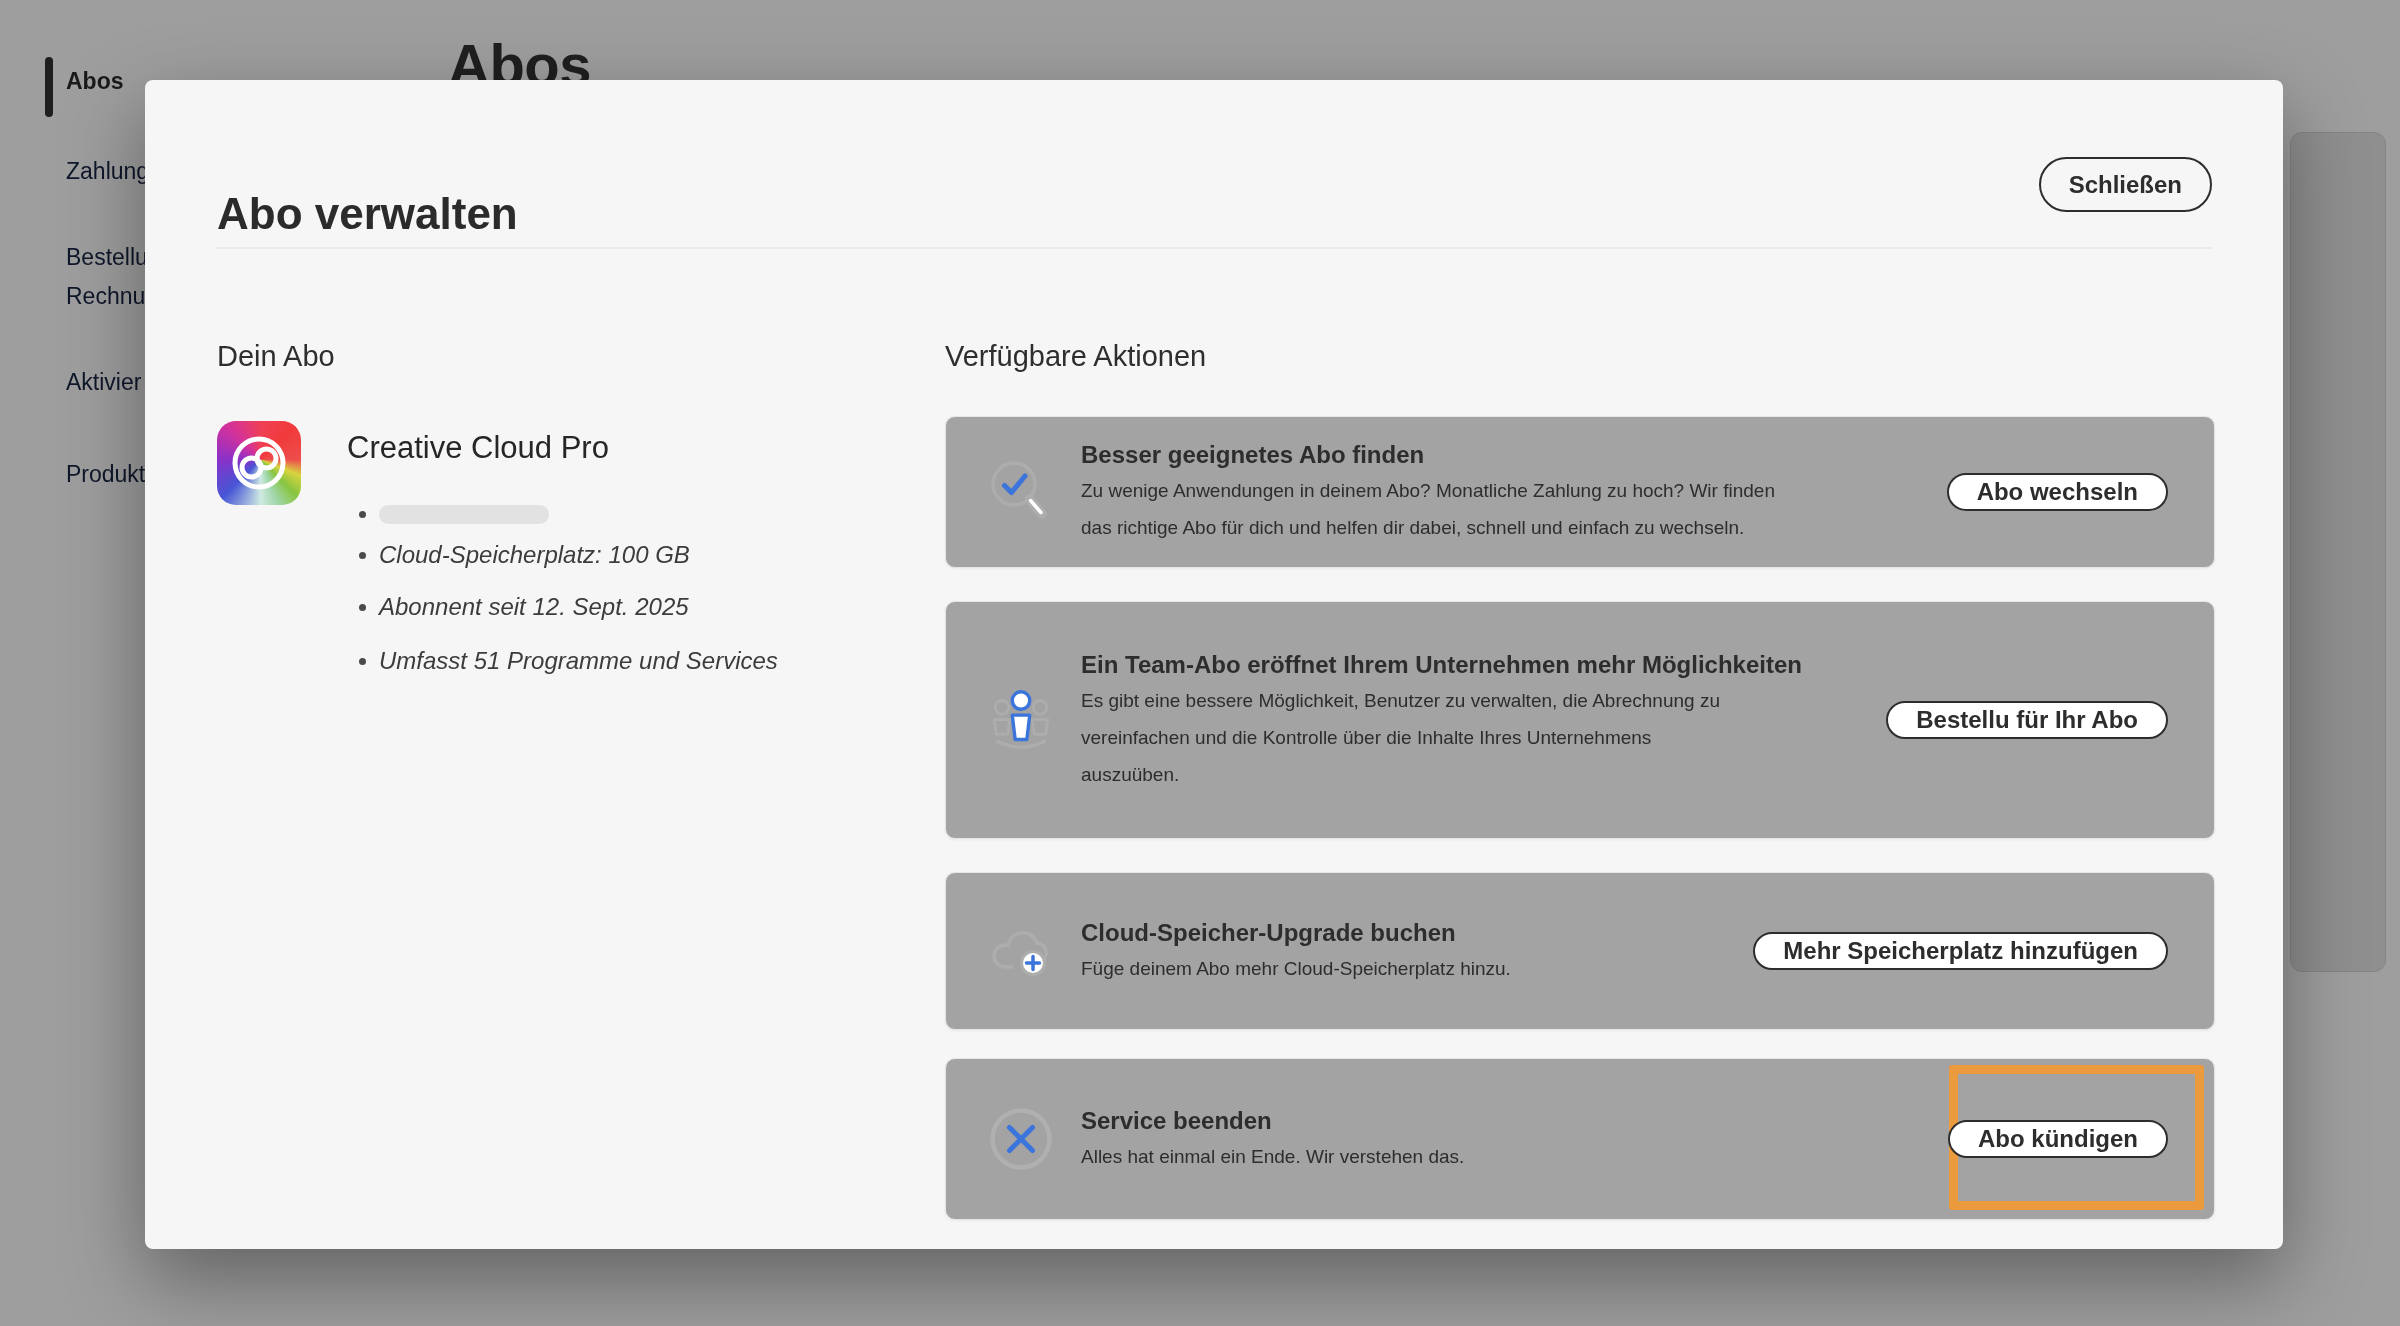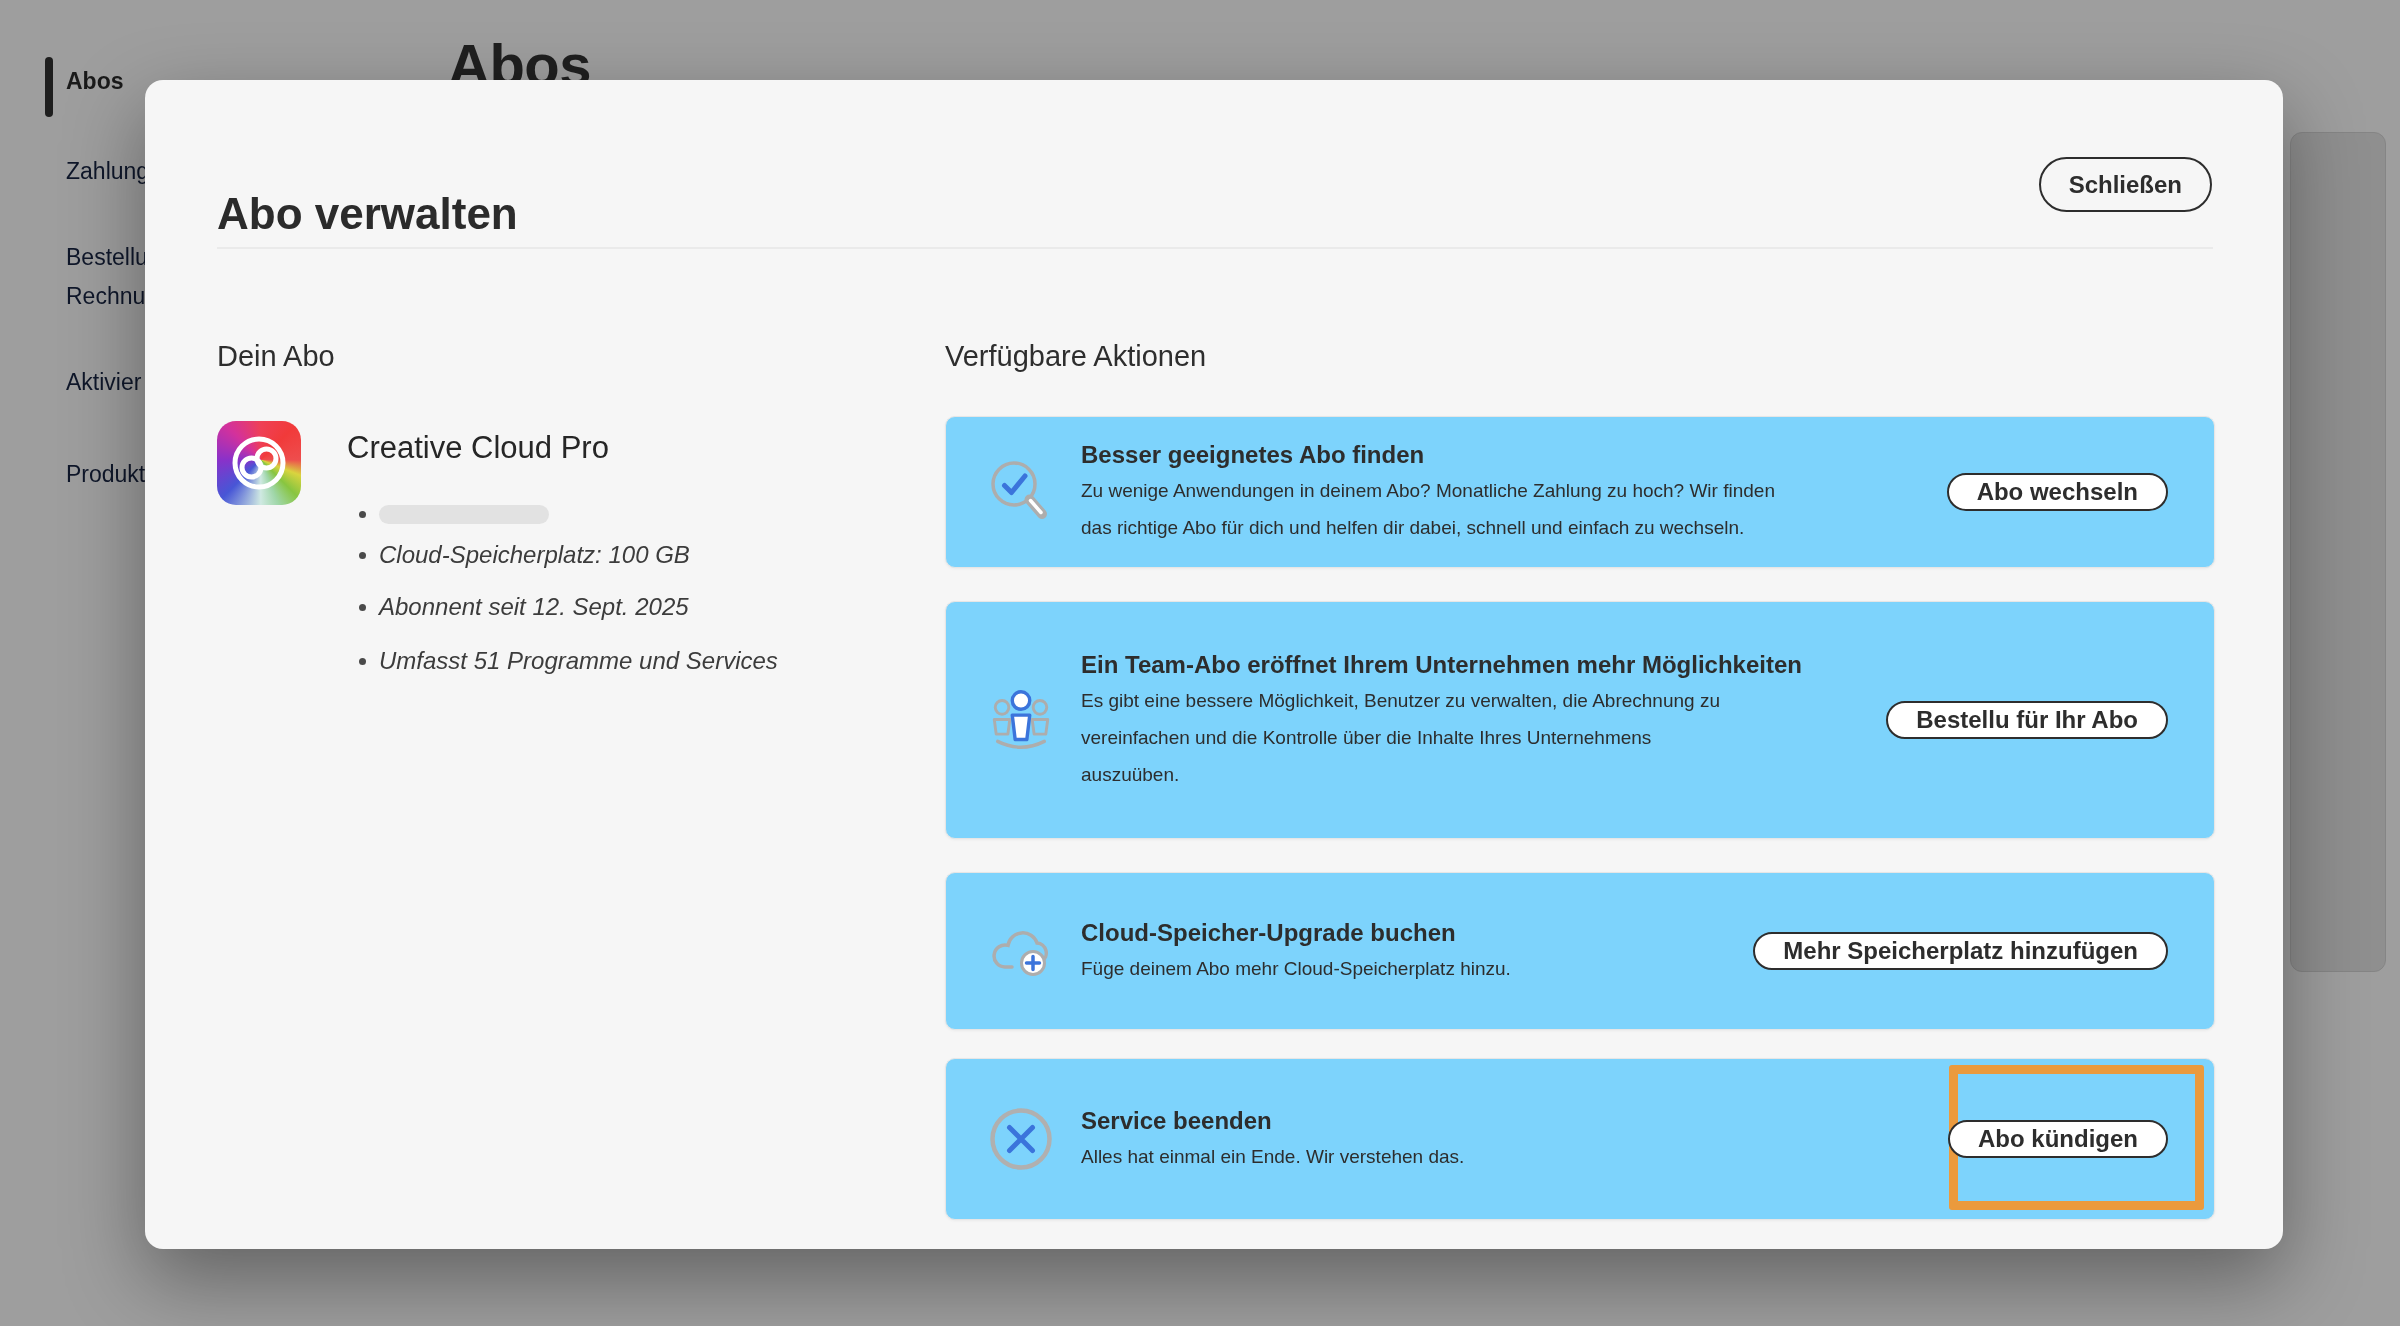--- a/index.html
+++ b/index.html
@@ -30,21 +30,21 @@
     position:absolute;left:66px;font-size:23px;color:#0f172a;line-height:30px;
     white-space:nowrap;
   }
   .side-item.active{font-weight:700;color:#1A1A1A;}
   .si-0{top:66px;} .si-1{top:156px;} .si-2{top:242px;} .si-3{top:281px;}
   .si-4{top:367px;} .si-5{top:459px;}
 
   
   .modal{
     position:absolute;left:145px;top:80px;width:2138px;height:1169px;
-    background:#F6F6F6;border-radius:18px;
+    background:#F6F6F6;border-radius:8px;
     box-shadow:0 30px 80px rgba(0,0,0,.38);
   }
   .modal-title{
     position:absolute;left:72px;top:80px;
     font-size:44px;font-weight:700;color:#2B2B2B;line-height:1.15;
   }
   .pill-btn{
     display:inline-flex;align-items:center;justify-content:center;
     height:55px;padding:0 28px;box-sizing:border-box;
     border:2.5px solid #2D2D2D;border-radius:28px;background:transparent;
@@ -73,21 +73,21 @@
   }
   .dr-0{top:161px;} .dr-1{top:202px;} .dr-2{top:254px;} .dr-3{top:308px;}
   .detail-dot{width:7px;height:7px;border-radius:50%;background:#4A4A4A;flex:none;}
   .redacted-pill{width:170px;height:19px;border-radius:10px;background:#E2E2E2;}
   .detail-text{font-size:24px;font-style:italic;color:#3C3C3C;white-space:nowrap;}
 
   
   .right-col{position:absolute;left:800px;top:258px;width:1270px;}
   .cards{position:absolute;left:0;top:78px;width:1270px;}
   .action-card{
-    box-sizing:border-box;background:#7dd3fc;
+    box-sizing:border-box;background:#a3a3a3;
     border:1.5px solid #E6E6E6;border-radius:10px;
     box-shadow:0 1px 3px rgba(0,0,0,.05);
     display:flex;align-items:center;
     padding:0 46px 0 40px;position:relative;
   }
   .card-0{height:152px;margin-bottom:33px;}
   .card-1{height:238px;margin-bottom:33px;}
   .card-2{height:158px;margin-bottom:28px;}
   .card-3{height:162px;}
   .card-icon{width:70px;flex:none;display:flex;justify-content:center;align-items:center;}

